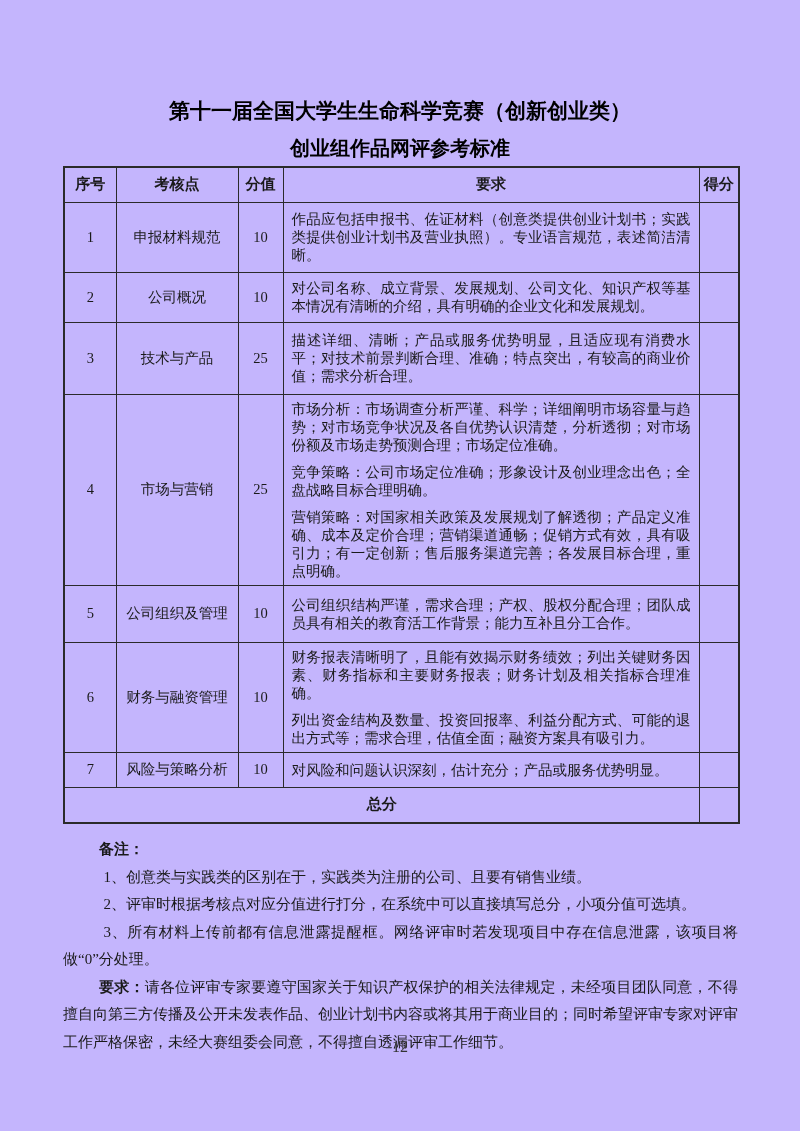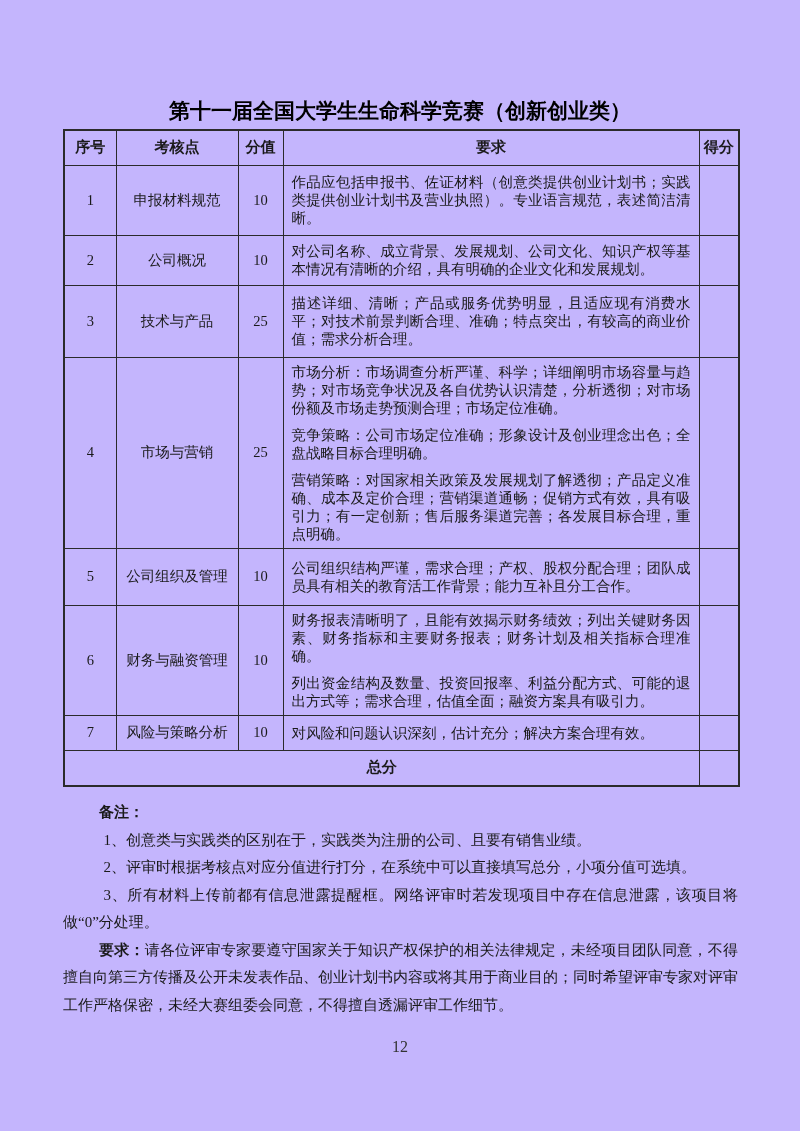--- a/index.html
+++ b/index.html
@@ -101,20 +101,21 @@
     font-size: 16px;
     color: #333;
   }
 </style>
 </head>
 <body>
 
 <div class="page">
 
   <div class="doc-title">第十一届全国大学生生命科学竞赛（创新创业类）</div>
+  <div class="doc-subtitle">创业组作品网评参考标准</div>
 
   <table class="criteria">
     <colgroup>
       <col class="w-no">
         <col class="w-point">
         <col class="w-score">
         <col class="w-req">
         <col class="w-res">
     </colgroup>
     <thead>
@@ -182,21 +183,21 @@
             <p>财务报表清晰明了，且能有效揭示财务绩效；列出关键财务因素、财务指标和主要财务报表；财务计划及相关指标合理准确。</p>
             <p>列出资金结构及数量、投资回报率、利益分配方式、可能的退出方式等；需求合理，估值全面；融资方案具有吸引力。</p>
           </td>
           <td class="c-res"></td>
         </tr>
         <tr>
           <td class="c-no">7</td>
           <td class="c-point">风险与策略分析</td>
           <td class="c-score">10</td>
           <td class="c-req">
-            <p>对风险和问题认识深刻，估计充分；解决方案合理有效。</p>
+            <p>对风险和问题认识深刻，估计充分；产品或服务优势明显。</p>
           </td>
           <td class="c-res"></td>
         </tr>
       </tbody>
     <tbody>
       <tr class="total-row">
         <td class="total-label" colspan="4">总分</td>
         <td></td>
       </tr>
     </tbody>

